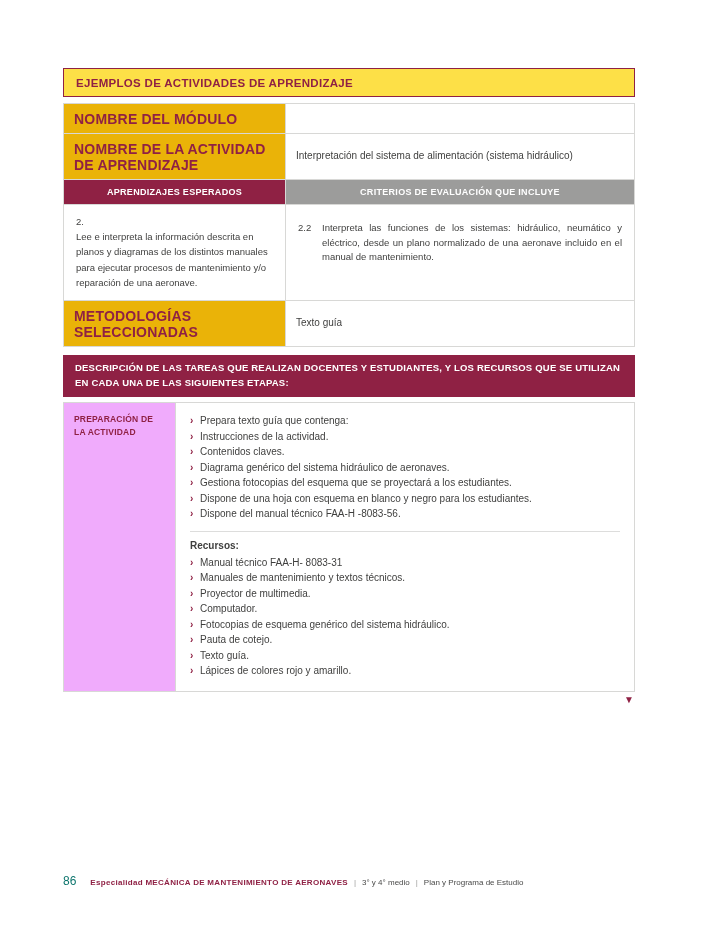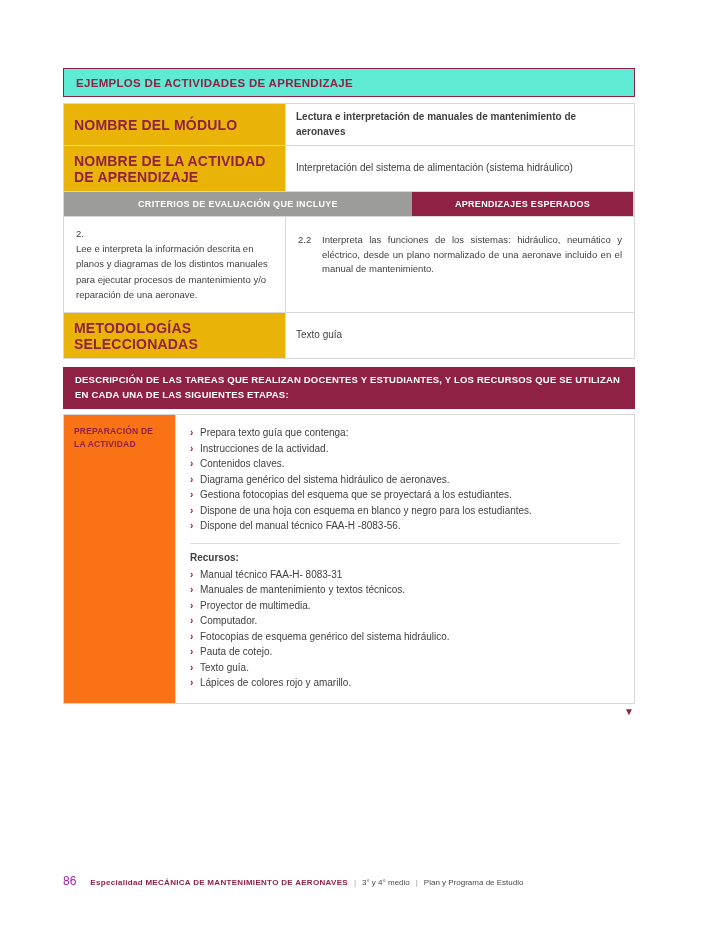--- a/index.html
+++ b/index.html
@@ -13,21 +13,21 @@
   .content { position:absolute; left:63px; top:68px; width:572px; }
 
   
   .title-box {
     border:1px solid #8f2144;
     padding:8px 12px 7px 12px;
     color:#8f2144;
     font-weight:bold;
     font-size:11.5px;
     letter-spacing:0.3px;
-    background:#5eead4;
+    background:#fde047;
   }
 
   
   .tbl { margin-top:6px; border:1px solid #d8d8d6; border-bottom:none; }
   .trow { display:flex; border-bottom:1px solid #d8d8d6; background:#fff; }
   .lcell {
     width:222px; flex:0 0 222px;
     background:#eab308;
     color:#8f2144;
     font-size:14px; font-weight:bold; letter-spacing:0.2px;
@@ -63,68 +63,67 @@
     font-size:9.5px;
     line-height:1.55;
     padding:6px 12px 7px 12px;
     letter-spacing:0.2px;
   }
 
   
   .prep { display:flex; border:1px solid #d8d8d6; margin-top:5px; }
   .prep-label {
     width:112px; flex:0 0 112px;
-    background:#f97316;
+    background:#f0abfc;
     color:#8f2144;
     font-size:8.5px; font-weight:bold; letter-spacing:0.2px;
     padding:10px 10px;
     line-height:1.5;
     border-right:1px solid #d8d8d6;
   }
   .prep-content { flex:1; padding:10px 14px 12px 14px; }
   .ph { font-size:10px; font-weight:bold; margin:2px 0 4px 0; }
   .blist { list-style:none; }
   .blist li { display:flex; font-size:10px; line-height:15.5px; }
   .arrow { color:#8f2144; font-weight:bold; width:10px; flex:0 0 10px; }
   .sep { border-top:1px solid #dddddc; margin:9px 0 8px 0; }
 
   .continuation { text-align:right; color:#8f2144; font-size:10px; line-height:10px; margin-top:3px; padding-right:1px; }
 
   
   .footer { position:absolute; left:63px; top:874px; width:600px; display:flex; align-items:baseline; white-space:nowrap; }
-  .pagenum { color:#a21caf; font-size:12px; margin-right:14px; }
+  .pagenum { color:#0f766e; font-size:12px; margin-right:14px; }
   .spec { color:#8f2144; font-size:8px; font-weight:bold; letter-spacing:0.3px; }
   .fdiv { color:#9c9c9b; font-size:8px; margin:0 6px; }
   .ftext { color:#4a4a49; font-size:8px; }
 </style>
 </head>
 <body>
 
 <div class="content">
 
   <div class="title-box">
     <span>EJEMPLOS DE ACTIVIDADES DE APRENDIZAJE</span>
   </div>
 
   <div class="tbl">
 
     <div class="trow">
       <div class="lcell">NOMBRE DEL MÓDULO</div>
-      <div class="vcell bold">Lectura e interpretación de manuales de mantenimiento de aeronaves</div>
     </div>
 
     <div class="trow">
       <div class="lcell">NOMBRE DE LA ACTIVIDAD DE APRENDIZAJE</div>
       <div class="vcell">Interpretación del sistema de alimentación (sistema hidráulico)</div>
     </div>
 
 
     <div class="trow">
+      <div class="hdr hdr-left">APRENDIZAJES ESPERADOS</div>
       <div class="hdr hdr-right">CRITERIOS DE EVALUACIÓN QUE INCLUYE</div>
-      <div class="hdr hdr-left">APRENDIZAJES ESPERADOS</div>
     </div>
 
     <div class="trow">
       <div class="ap-cell">
         <span class="ap-num">2.</span>
         <span>Lee e interpreta la información descrita en planos y diagramas de los distintos manuales para ejecutar procesos de mantenimiento y/o reparación de una aeronave.</span>
       </div>
       <div class="cr-cell">
         <span class="cr-num">2.2</span>
         <span class="cr-txt">Interpreta las funciones de los sistemas: hidráulico, neumático y eléctrico, desde un plano normalizado de una aeronave incluido en el manual de mantenimiento.</span>

